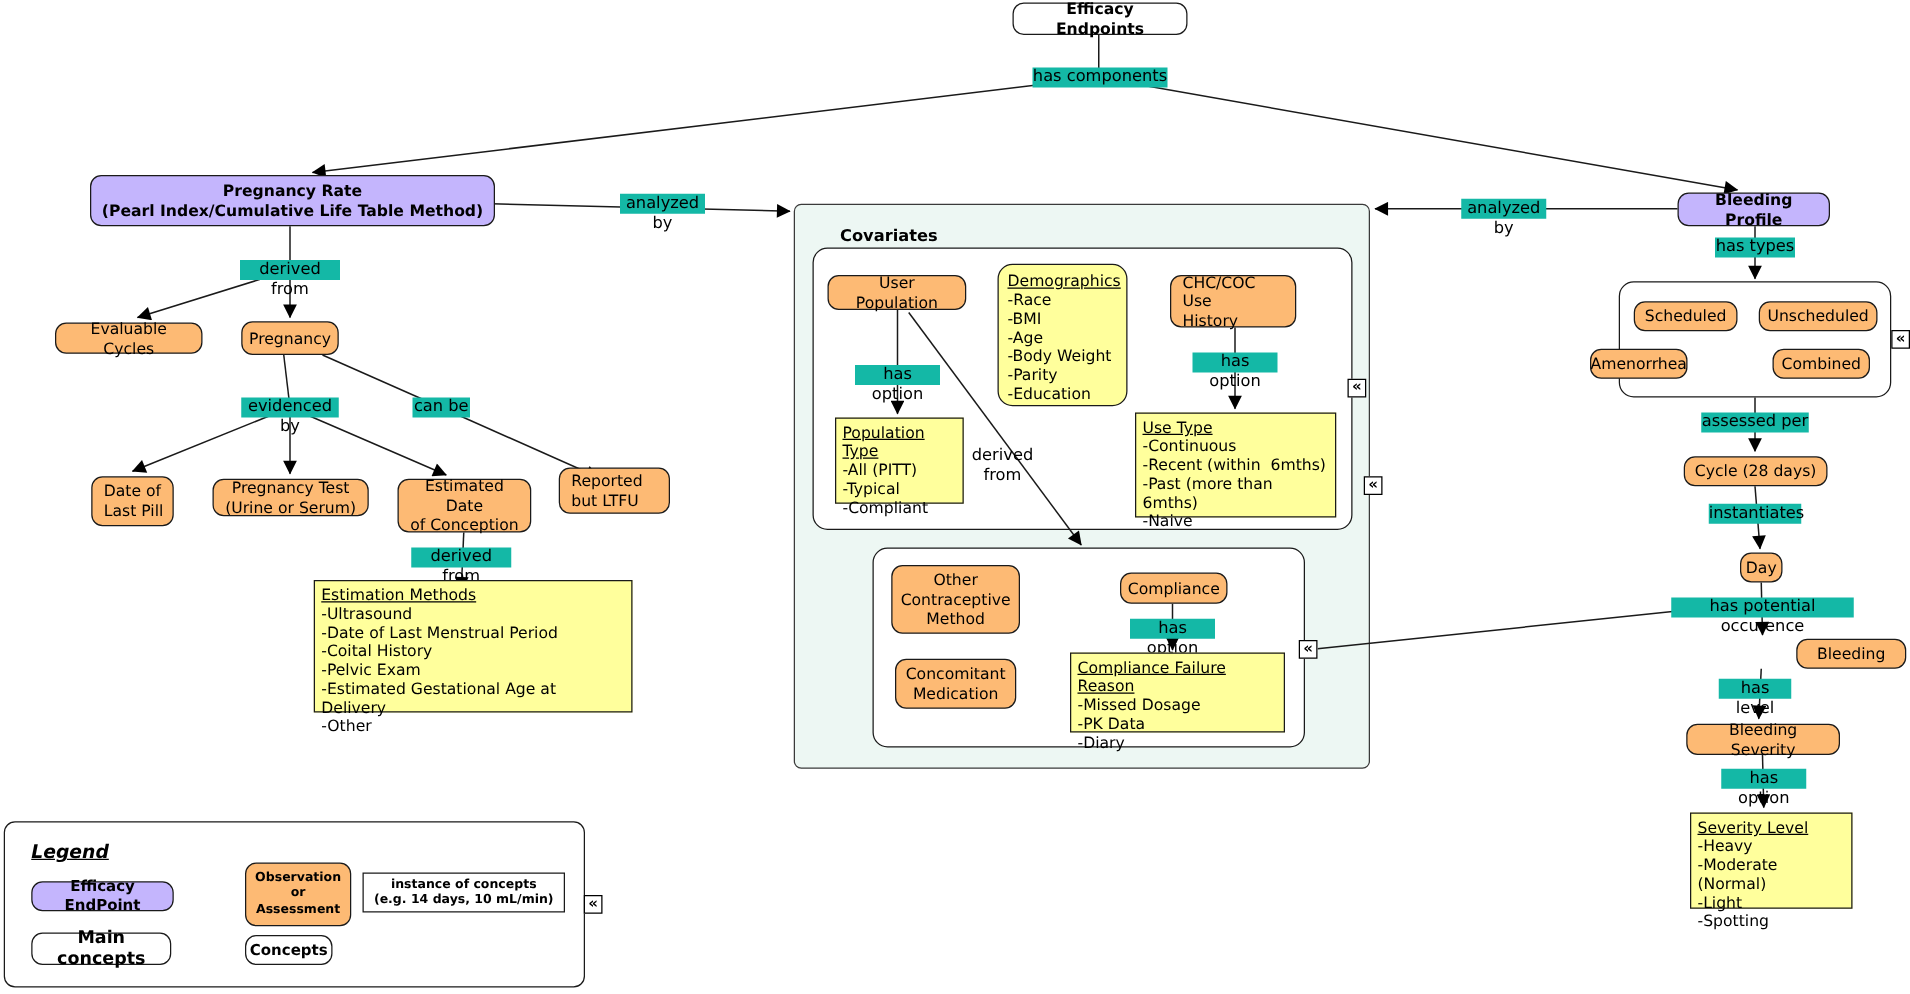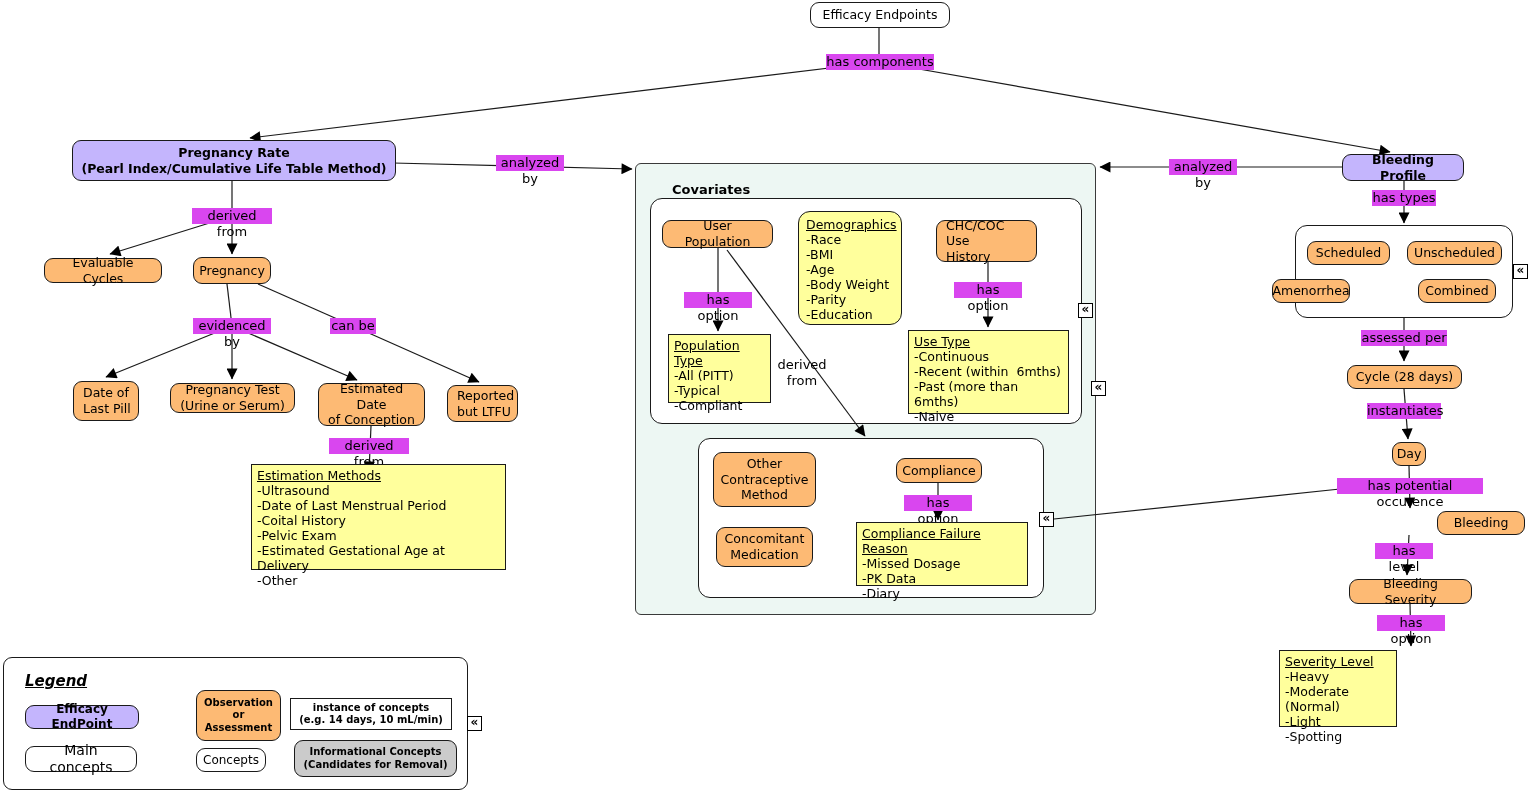--- a/index.html
+++ b/index.html
@@ -8,27 +8,27 @@
   .canvas *{box-sizing:border-box;}
   svg.edges{position:absolute;left:0;top:0;pointer-events:none;}
   .container{position:absolute;background:#fff;border:1px solid #1a1a1a;border-radius:12px;}
   .container.mint{background:#EDF7F3;border:1px solid #3a3a3a;border-radius:6px;}
   .container-label{position:absolute;font-size:13px;font-weight:bold;}
   .concept{position:absolute;background:#fdba74;border:1px solid #1a1a1a;border-radius:9px;
            font-size:12.5px;line-height:1.25;display:flex;align-items:center;justify-content:center;
            text-align:center;white-space:pre-line;padding:2px 6px;}
   .concept.la{justify-content:flex-start;text-align:left;padding-left:9px;}
   .concept.orange{background:#c4b5fd;font-weight:bold;border-width:1.6px;}
-  .concept.white{background:#fff;font-weight:normal;border-width:1.6px;}
+  .concept.white{background:#fff;font-weight:bold;border-width:1.6px;}
   .listbox{position:absolute;background:#FFFF9C;border:1px solid #1a1a1a;border-radius:0;
            font-size:12.5px;line-height:15px;text-align:left;padding:3px 5px;}
   .listbox.rounded{border-radius:12px;padding:5px 7px;}
   .ltitle{display:block;text-decoration:underline;}
   .litems{display:block;white-space:pre-wrap;}
-  .linklabel{position:absolute;font-size:13px;line-height:16px;height:16px;background:#d946ef;
+  .linklabel{position:absolute;font-size:13px;line-height:16px;height:16px;background:#14b8a6;
              text-align:center;white-space:pre-line;}
   .linklabel.nobg{background:transparent;height:32px;}
   .cicon{position:absolute;width:15px;height:15px;background:#fff;border:1.5px solid #000;
          font-size:12px;font-weight:bold;line-height:11px;text-align:center;}
   .legend-title{position:absolute;font-size:15px;font-weight:bold;font-style:italic;text-decoration:underline;}
   .lg{font-weight:bold;font-size:12px;}
   .lg.sm{font-size:10px;}
   .lg.gray{background:#CBCBCB;}
   .lg.sq{border-radius:0;background:#fff;}
 </style>
@@ -102,21 +102,21 @@
   <div class="concept orange" style="left:72px;top:140px;width:324px;height:41px">Pregnancy Rate
 (Pearl Index/Cumulative Life Table Method)</div>
   <div class="concept" style="left:44px;top:258px;width:118px;height:25px">Evaluable Cycles</div>
   <div class="concept" style="left:193px;top:257px;width:78px;height:27px">Pregnancy</div>
   <div class="concept la" style="left:73px;top:381px;width:66px;height:40px">Date of
 Last Pill</div>
   <div class="concept" style="left:170px;top:383px;width:125px;height:30px">Pregnancy Test
 (Urine or Serum)</div>
   <div class="concept" style="left:318px;top:383px;width:107px;height:43px">Estimated Date
 of Conception</div>
-  <div class="concept la" style="left:447px;top:385px;width:71px;height:37px">Reported
+  <div class="concept la" style="left:447px;top:374px;width:89px;height:37px">Reported
 but LTFU</div>
   <div class="listbox" style="left:251px;top:464px;width:255px;height:106px">
     <span class="ltitle">Estimation Methods</span>
     <span class="litems">-Ultrasound
 -Date of Last Menstrual Period
 -Coital History
 -Pelvic Exam
 -Estimated Gestational Age at Delivery
 -Other</span>
   </div>
@@ -162,39 +162,37 @@
 
   <div class="concept orange" style="left:1342px;top:154px;width:122px;height:27px">Bleeding Profile</div>
   <div class="concept" style="left:1307px;top:241px;width:83px;height:24px">Scheduled</div>
   <div class="concept" style="left:1407px;top:241px;width:95px;height:24px">Unscheduled</div>
   <div class="concept" style="left:1272px;top:279px;width:78px;height:24px">Amenorrhea</div>
   <div class="concept" style="left:1418px;top:279px;width:78px;height:24px">Combined</div>
   <div class="concept" style="left:1347px;top:365px;width:115px;height:24px">Cycle (28 days)</div>
   <div class="concept" style="left:1392px;top:442px;width:34px;height:24px">Day</div>
   <div class="concept" style="left:1437px;top:511px;width:88px;height:24px">Bleeding</div>
   <div class="concept" style="left:1349px;top:579px;width:123px;height:25px">Bleeding Severity</div>
-  <div class="listbox" style="left:1279px;top:650px;width:118px;height:77px">
+  <div class="listbox" style="left:1352px;top:650px;width:130px;height:77px">
     <span class="ltitle">Severity Level</span>
     <span class="litems">-Heavy
 -Moderate (Normal)
 -Light
 -Spotting</span>
   </div>
 
   <div class="legend-title" style="left:25px;top:672px">Legend</div>
   <div class="concept orange lg" style="left:25px;top:705px;width:114px;height:24px">Efficacy EndPoint</div>
   <div class="concept white lg" style="left:25px;top:746px;width:112px;height:26px;font-size:14px">Main concepts</div>
   <div class="concept lg sm" style="left:196px;top:690px;width:85px;height:51px">Observation
 or
 Assessment</div>
   <div class="concept white lg" style="left:196px;top:748px;width:70px;height:24px">Concepts</div>
   <div class="concept lg sm sq" style="left:290px;top:698px;width:162px;height:32px;font-weight:bold">instance of concepts
 (e.g. 14 days, 10 mL/min)</div>
-  <div class="concept lg sm gray" style="left:294px;top:740px;width:163px;height:37px">Informational Concepts
-(Candidates for Removal)</div>
 
   <div class="cicon" style="left:1078px;top:303px">«</div>
   <div class="cicon" style="left:1091px;top:381px">«</div>
   <div class="cicon" style="left:1039px;top:512px">«</div>
   <div class="cicon" style="left:1513px;top:264px">«</div>
   <div class="cicon" style="left:467px;top:716px">«</div>
 
 </div>
 
 </body></html>

